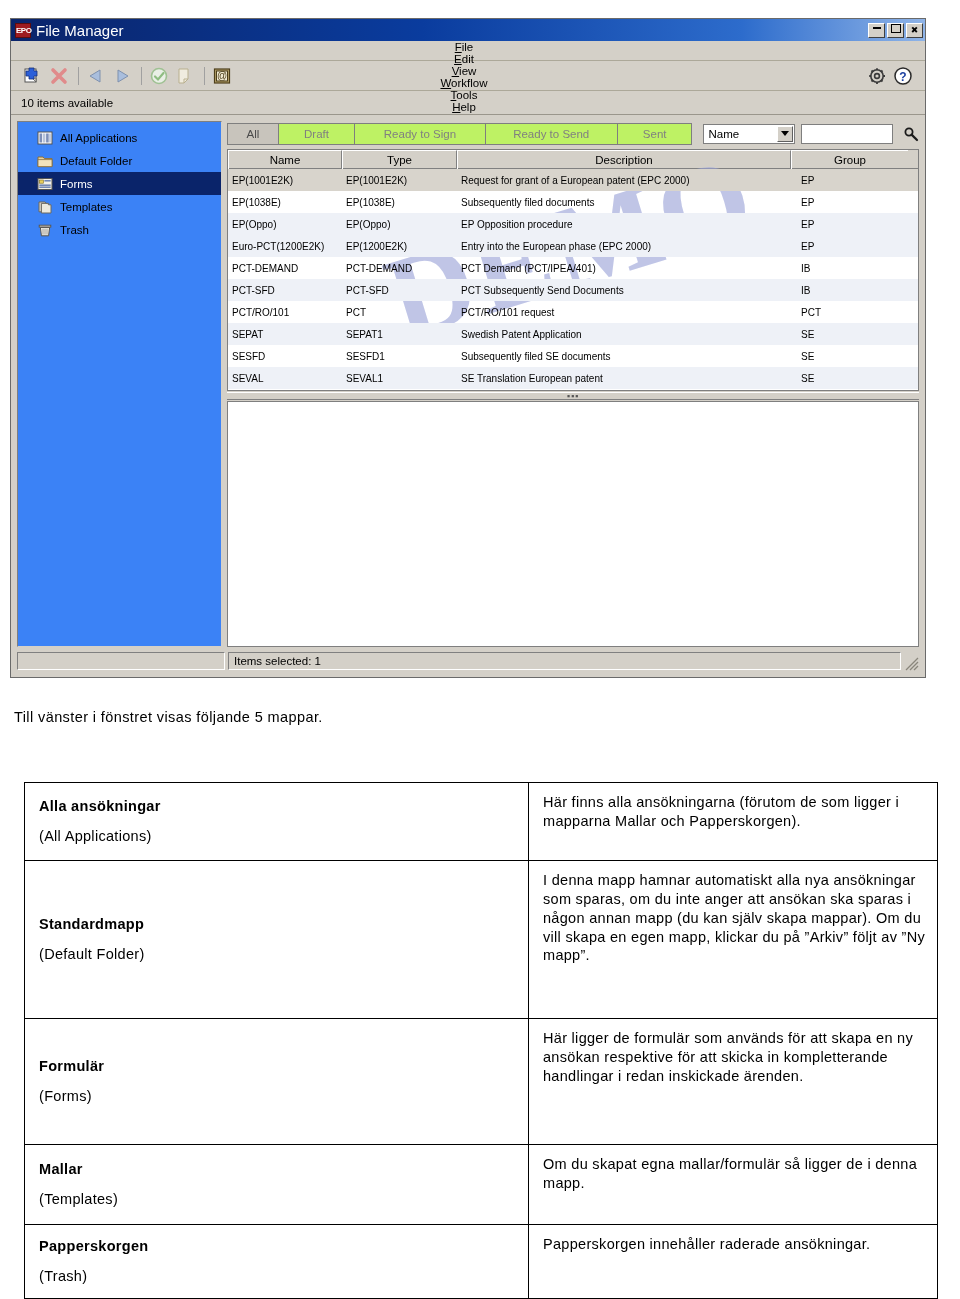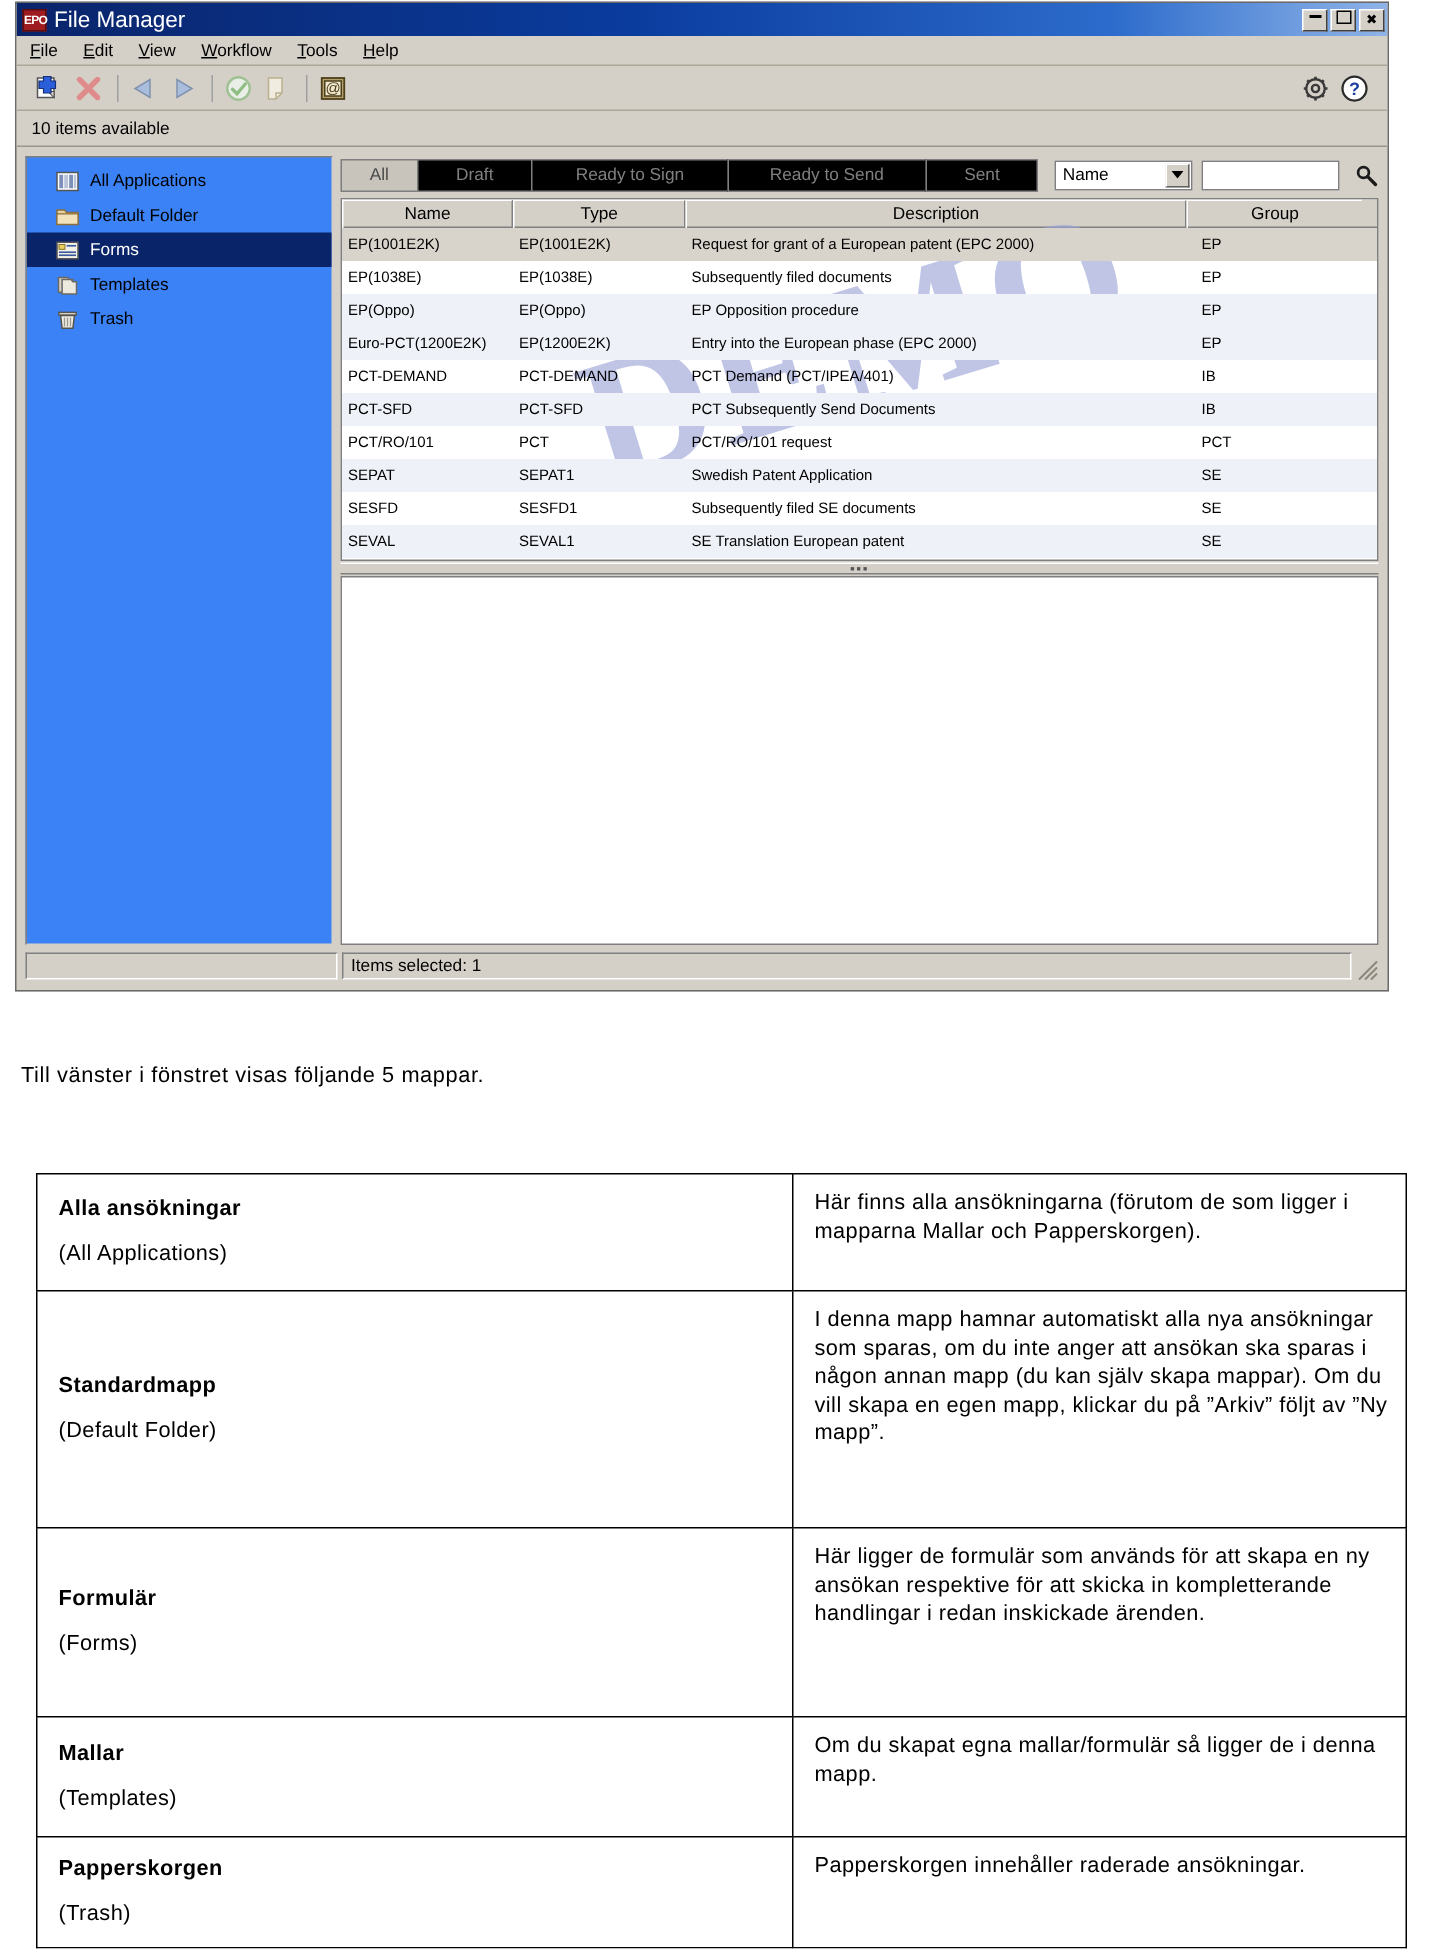--- a/index.html
+++ b/index.html
@@ -12,21 +12,21 @@
     height: 1299px;
     position: relative;
     font-family: "Liberation Sans", sans-serif;
     -webkit-font-smoothing: none;
   }
 
   
   .winshot {
     position: absolute;
     left: 10px;
-    top: 1px;
+    top: 18px;
     width: 916px;
     height: 660px;
     border: 1px solid #6a6a6a;
     background: #d4d0c8;
     box-sizing: border-box;
     overflow: hidden;
   }
 
   
   .titlebar {
@@ -73,20 +73,21 @@
 
   
   .menubar {
     height: 20px;
     background: #d4d0c8;
     display: flex;
     align-items: center;
     padding-left: 9px;
     border-bottom: 1px solid #aca899;
     box-sizing: border-box;
+    flex-direction: column;
   }
   .menuitem {
     font-size: 11.5px;
     color: #000;
     margin-right: 17px;
     white-space: nowrap;
   }
   .menuitem u { text-decoration: underline; }
 
   
@@ -177,21 +178,21 @@
 
   
   .filterrow {
     height: 25px;
     display: flex;
     align-items: center;
     margin-bottom: 3px;
   }
   .ftab {
     height: 22px;
-    background: #000000;
+    background: #bef264;
     border: 1px solid #7f7f7f;
     box-sizing: border-box;
     display: flex; align-items: center; justify-content: center;
     font-size: 11.5px;
     color: #808080;
     margin-right: -1px;
   }
   .ftab.active {
     background: #c8c4bc;
     color: #4a4a4a;

